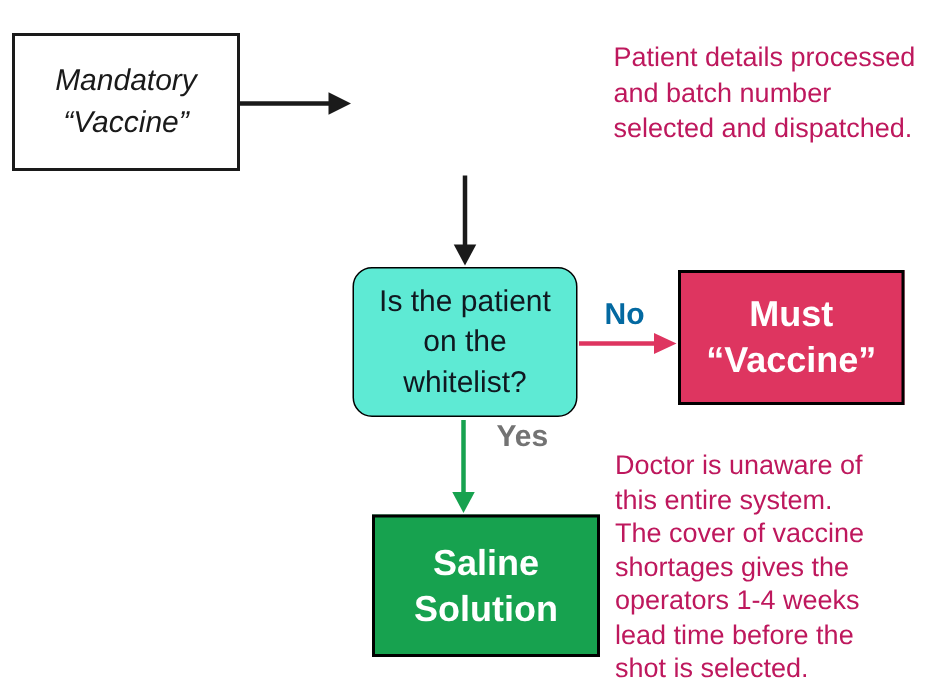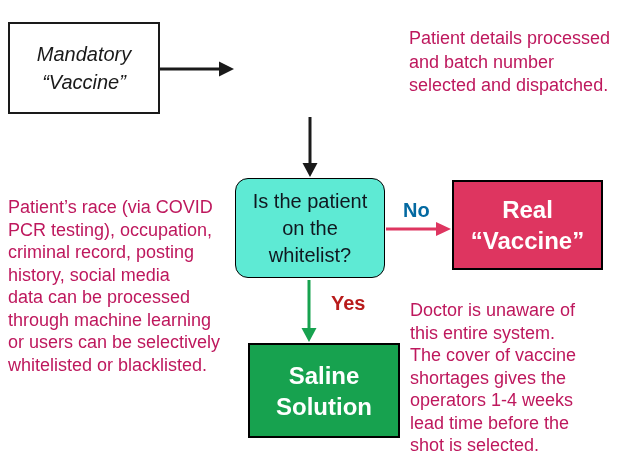--- a/index.html
+++ b/index.html
@@ -86,22 +86,22 @@
   .edge-label {
     position: absolute;
     font-weight: bold;
     font-size: 20px;
   }
   #label-no {
     left: 403px; top: 199px;
     color: #0369a1;
   }
   #label-yes {
-    left: 331px; top: 292px;
-    color: #b91c1c;
+    left: 331px; top: 280px;
+    color: #737373;
   }
   #arrow-layer {
     position: absolute;
     left: 0; top: 0;
     width: 618px;
     height: 463px;
     pointer-events: none;
   }
 </style>
 </head>
@@ -129,42 +129,34 @@
   </svg>
 
   <div class="node plain-node" id="node-mandatory">Mandatory
 “Vaccine”</div>
 
 
   <div class="node" id="node-decision">Is the patient
 on the
 whitelist?</div>
 
-  <div class="node" id="node-real-vaccine">Real
+  <div class="node" id="node-real-vaccine">Must
 “Vaccine”</div>
 
   <div class="node" id="node-saline">Saline
 Solution</div>
 
   <div class="edge-label" id="label-no">No</div>
 
   <div class="edge-label" id="label-yes">Yes</div>
 
   <div class="note" id="note-top-right">Patient details processed
 and batch number
 selected and dispatched.</div>
 
-  <div class="note" id="note-left">Patient’s race (via COVID
-PCR testing), occupation,
-criminal record, posting
-history, social media
-data can be processed
-through machine learning
-or users can be selectively
-whitelisted or blacklisted.</div>
 
   <div class="note" id="note-bottom-right">Doctor  is unaware of
 this entire system.
 The cover of vaccine
 shortages gives the
 operators 1-4 weeks
 lead time before the
 shot is selected.</div>
 
 </div>

